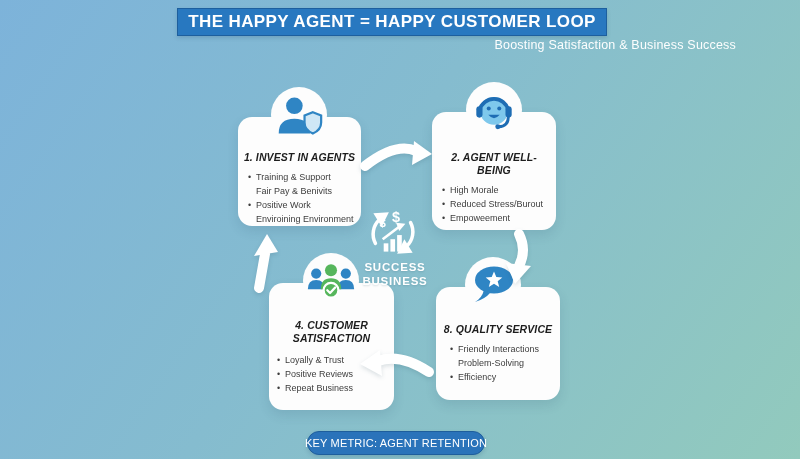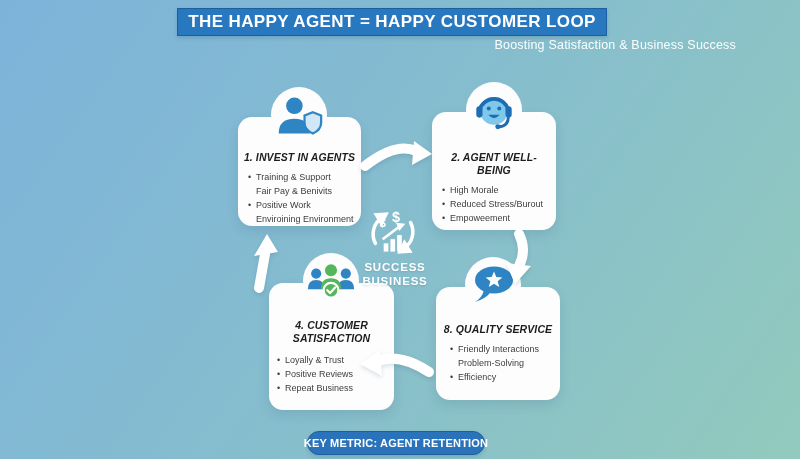--- a/index.html
+++ b/index.html
@@ -50,21 +50,21 @@
   }
   
   .arrow{position:absolute;filter:drop-shadow(0 2px 2px rgba(20,60,80,.15));}
   
   .badge{
     position:absolute;left:307px;top:431px;width:176px;height:22px;
     background:#2a73ba;border:1px solid #1e5e9c;border-radius:12px;
     display:flex;align-items:center;justify-content:center;
     box-shadow:0 2px 4px rgba(20,60,100,.18);
   }
-  .badge span{color:#fff;font-weight:bold;font-size:11px;letter-spacing:.2px;white-space:nowrap;}
+  .badge span{color:#fff;font-weight:normal;font-size:11px;letter-spacing:.2px;white-space:nowrap;}
 </style>
 </head>
 <body>
 
 <div class="stage">
 
   <div class="title-bar">
     <span>THE HAPPY AGENT = HAPPY CUSTOMER LOOP</span>
   </div>
   <div class="subtitle">Boosting Satisfaction &amp; Business Success</div>

